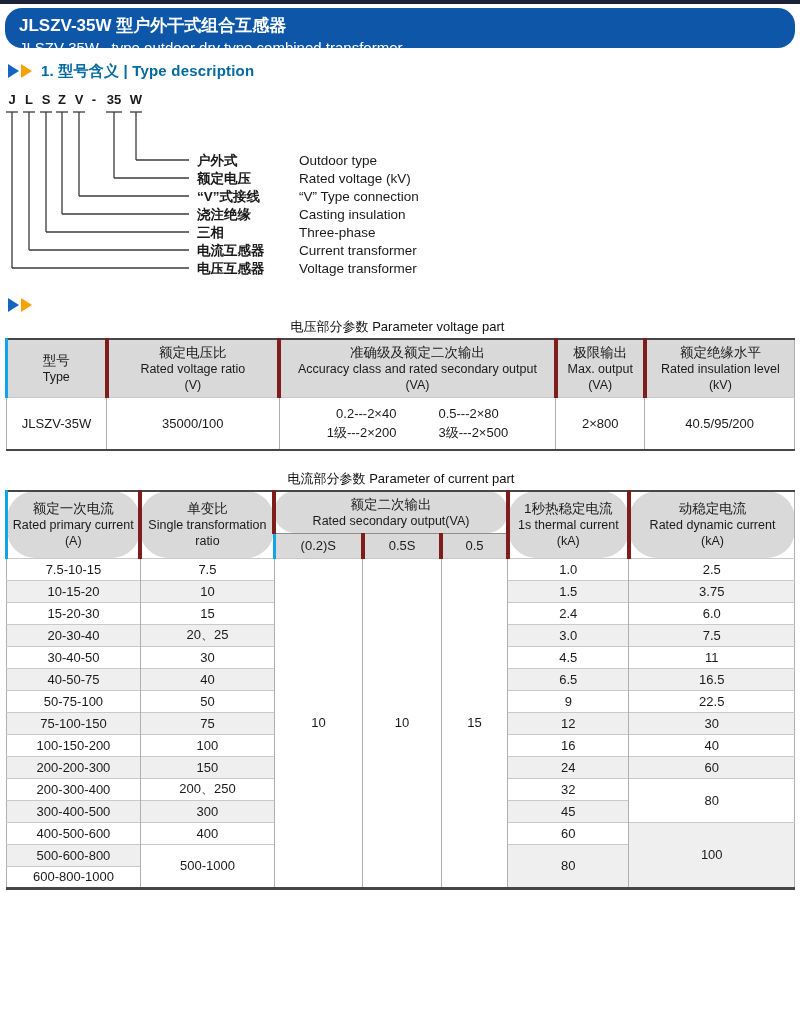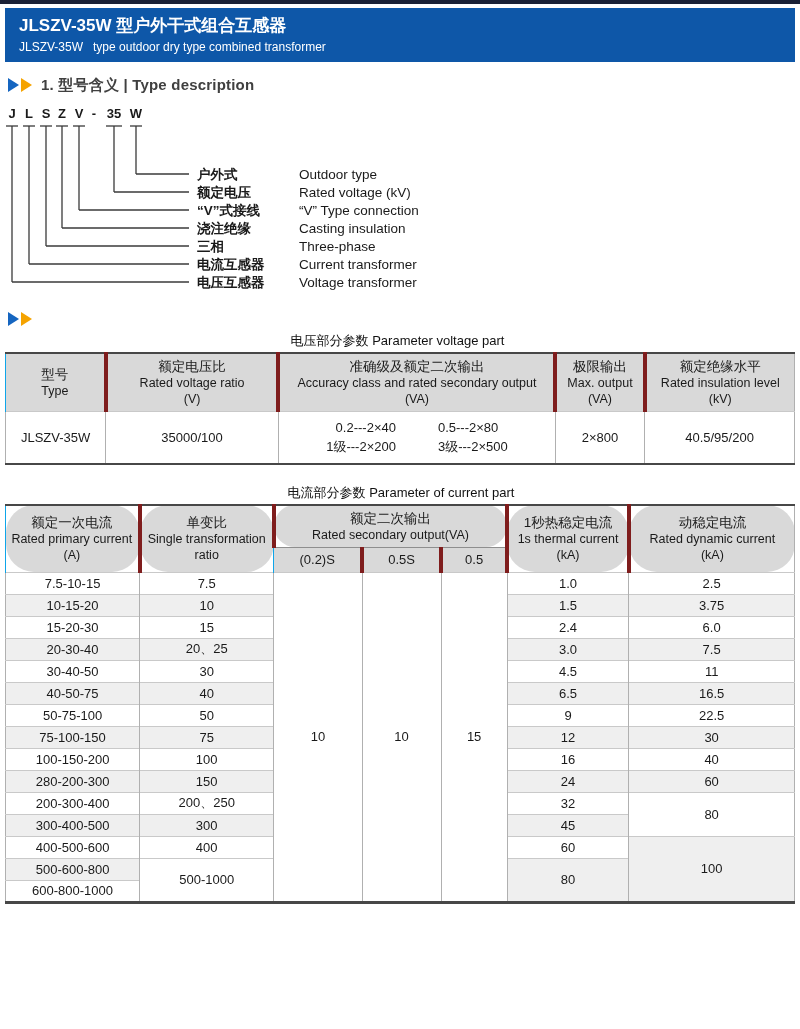--- a/index.html
+++ b/index.html
@@ -2,32 +2,32 @@
 <html><head>
 <meta charset="utf-8">
 <style>
   * { margin:0; padding:0; box-sizing:border-box; }
   html,body { width:800px; background:#fff; font-family:"Liberation Sans","DejaVu Sans",sans-serif; color:#1a1a1a; }
   body { height:1029px; overflow:hidden; }
 
   .top-strip { height:4px; width:100%; background:#1b2136; }
 
   .title-bar {
-    margin:4px 5px 0 5px; height:54px; background:#0e57a8; border-radius:0;
+    margin:4px 5px 0 5px; height:40px; background:#0e57a8; border-radius:17px;
     color:#fff; padding:7px 0 0 14px;
   }
   .title-bar .t1 { font-size:17px; font-weight:700; line-height:22px; white-space:pre; }
-  .title-bar .t2 { font-size:12px; font-weight:400; line-height:21px; white-space:pre; }
+  .title-bar .t2 { font-size:15px; font-weight:400; line-height:21px; white-space:pre; }
 
   .section-heading { display:flex; align-items:center; margin:13px 0 0 8px; height:20px; }
   .section-heading.second { margin-top:10px; }
   .chev { width:0; height:0; border-top:7px solid transparent; border-bottom:7px solid transparent; }
   .chev.blue { border-left:11px solid #1565c0; margin-right:2px; }
   .chev.orange { border-left:11px solid #f5a300; margin-right:9px; }
-  .section-heading .txt { color:#404040; font-size:15px; font-weight:600; letter-spacing:0.2px; }
+  .section-heading .txt { color:#0369a1; font-size:15px; font-weight:600; letter-spacing:0.2px; }
 
   .diagram-wrap { margin:10px 0 0 4px; }
   svg text { font-family:"Liberation Sans","DejaVu Sans",sans-serif; fill:#1a1a1a; }
   svg .letter { font-size:13px; font-weight:700; text-anchor:middle; }
   svg .lbl-zh { font-size:13.5px; font-weight:600; }
   svg .lbl-en { font-size:13.5px; font-weight:400; }
   svg line { stroke:#3a3a3a; stroke-width:1.3; }
 
   .caption { width:795px; text-align:center; font-size:13px; color:#111; }
   .caption.v { margin-top:3px; }
@@ -36,21 +36,21 @@
   table.tbl {
     width:790px; margin:2px 5px 0 5px; border-collapse:collapse; table-layout:fixed;
     border-left:1px solid #b0b0b0; border-right:1px solid #b0b0b0;
     border-top:2px solid #474747; border-bottom:2px solid #474747;
   }
   table.tbl2 { border-bottom:3px solid #474747; }
   .tbl th {
     background:#d9d9d9; font-weight:400; text-align:center; vertical-align:middle;
     border-left:4px solid #7f1d1d; padding:4px 2px;
   }
-  .tbl th:first-child { border-left:1px solid #0ea5e9; }
+  .tbl th:first-child { border-left:3px solid #0ea5e9; }
   .tbl thead { border-bottom:1px solid #979797; }
   .h-zh { font-size:13.5px; line-height:17px; }
   .h-en { font-size:12.5px; line-height:16px; }
   .h-un { font-size:12.5px; line-height:16px; }
   .tbl td {
     text-align:center; vertical-align:middle; font-size:13px;
     border-left:1px solid #b0b0b0; border-top:1px solid #c9c9c9;
   }
   .tbl td:first-child { border-left:none; }
 
@@ -296,21 +296,21 @@
       <td>12</td>
       <td>30</td>
     </tr>
     <tr class="odd">
       <td>100-150-200</td>
       <td>100</td>
       <td>16</td>
       <td>40</td>
     </tr>
     <tr class="even">
-      <td>280-200-300</td>
+      <td>200-200-300</td>
       <td>150</td>
       <td>24</td>
       <td>60</td>
     </tr>
     <tr class="odd">
       <td>200-300-400</td>
       <td>200、250</td>
       <td>32</td>
       <td class="bg-w" rowspan="2">80</td>
     </tr>

